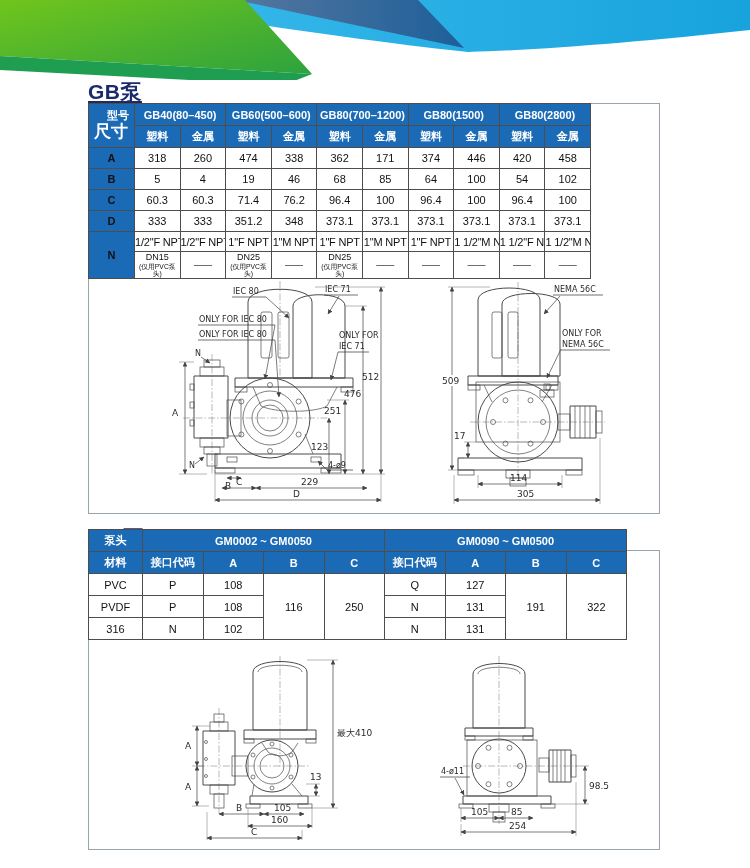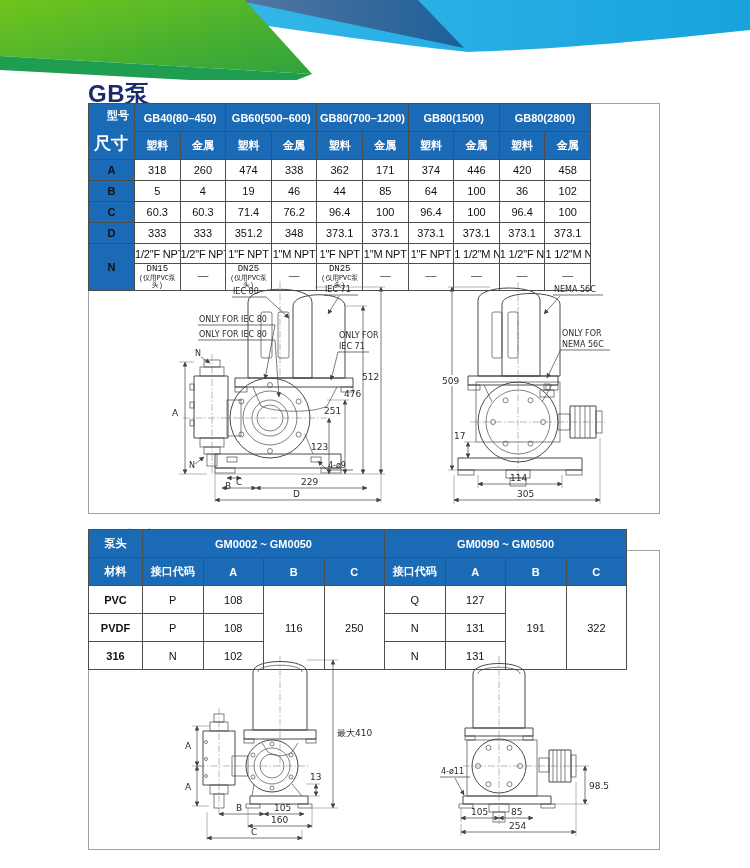--- a/index.html
+++ b/index.html
@@ -2,43 +2,43 @@
 <html><head>
 <meta charset="utf-8">
 <style>
   html,body{margin:0;padding:0;}
   body{
     width:750px;height:868px;position:relative;background:#fff;
     font-family:"Liberation Sans","DejaVu Sans",sans-serif;overflow:hidden;
   }
   .banner{position:absolute;left:0;top:0;}
   .section-title{
-    position:absolute;color:#1b2a6b;font-size:24px;font-weight:bold;letter-spacing:.5px;text-decoration:underline;
+    position:absolute;color:#1b2a6b;font-size:21px;font-weight:bold;letter-spacing:.5px;text-decoration:underline;
   }
   .outer-box{position:absolute;border:1px solid #98a4ad;background:#fff;}
   table.spec{
     position:absolute;border-collapse:collapse;table-layout:fixed;background:#fff;
   }
   table.spec th,table.spec td{
     border:1px solid #4d4d4d;text-align:center;vertical-align:middle;
     padding:0;font-size:11px;color:#111;overflow:hidden;
   }
   table.spec th{background:#1a6ab5;color:#fff;font-weight:bold;}
-  tr.hrow{height:28px;} tr.drow{height:21px;} tr.nptrow{height:20px;} tr.dnrow{height:27px;font-family:Liberation Mono, monospace;}
+  tr.hrow{height:22px;} tr.drow{height:21px;} tr.nptrow{height:20px;} tr.dnrow{height:27px;}
   td.rowlab{background:#1a6ab5;color:#fff;font-weight:bold;}
   td.npt{font-size:7.5px;white-space:nowrap;letter-spacing:-0.2px;}
   .dn-main{display:block;font-size:9px;line-height:1.15;}
   .dn-sub{display:block;font-size:6.8px;line-height:1.1;}
   th.corner{position:relative;
     background:
       linear-gradient(to bottom right,rgba(0,0,0,0) calc(50% - .8px),#d9e4ee calc(50% - .8px),#d9e4ee calc(50% + .8px),rgba(0,0,0,0) calc(50% + .8px)),
       #1a6ab5;}
   .corner-top{position:absolute;top:4px;right:5px;font-size:11px;}
   .corner-bottom{position:absolute;bottom:4px;left:5px;font-size:17px;}
-  td.mat{background:#fff;color:#111;font-weight:bold;margin-left:8px;}
+  td.mat{background:#fff;color:#111;font-weight:normal;margin-left:8px;}
   .drawing{position:absolute;}
   svg text{font-family:"DejaVu Sans",sans-serif;fill:#2b2b2b;}
   .o{fill:none;stroke:#4a4a4a;stroke-width:1;stroke-linejoin:round;}
   .t{fill:none;stroke:#4a4a4a;stroke-width:.7;}
   .cl{stroke:#8a8a8a;stroke-width:.6;stroke-dasharray:7 2 1.5 2;fill:none;}
   .d{stroke:#444;stroke-width:.7;fill:none;marker-start:url(#arr);marker-end:url(#arr);}
   .le{stroke:#444;stroke-width:.7;fill:none;marker-end:url(#arr);}
   .e{stroke:#7a7a7a;stroke-width:.55;}
   .u{stroke:#333;stroke-width:.7;}
   .dt{font-size:9px;} .lt{font-size:8px;}
@@ -114,25 +114,25 @@
     <td>446</td>
     <td>420</td>
     <td>458</td>
   </tr>
   <tr class="drow">
     <td class="rowlab">B</td>
     <td>5</td>
     <td>4</td>
     <td>19</td>
     <td>46</td>
-    <td>44</td>
+    <td>68</td>
     <td>85</td>
     <td>64</td>
     <td>100</td>
-    <td>36</td>
+    <td>54</td>
     <td>102</td>
   </tr>
   <tr class="drow">
     <td class="rowlab">C</td>
     <td>60.3</td>
     <td>60.3</td>
     <td>71.4</td>
     <td>76.2</td>
     <td>96.4</td>
     <td>100</td>

